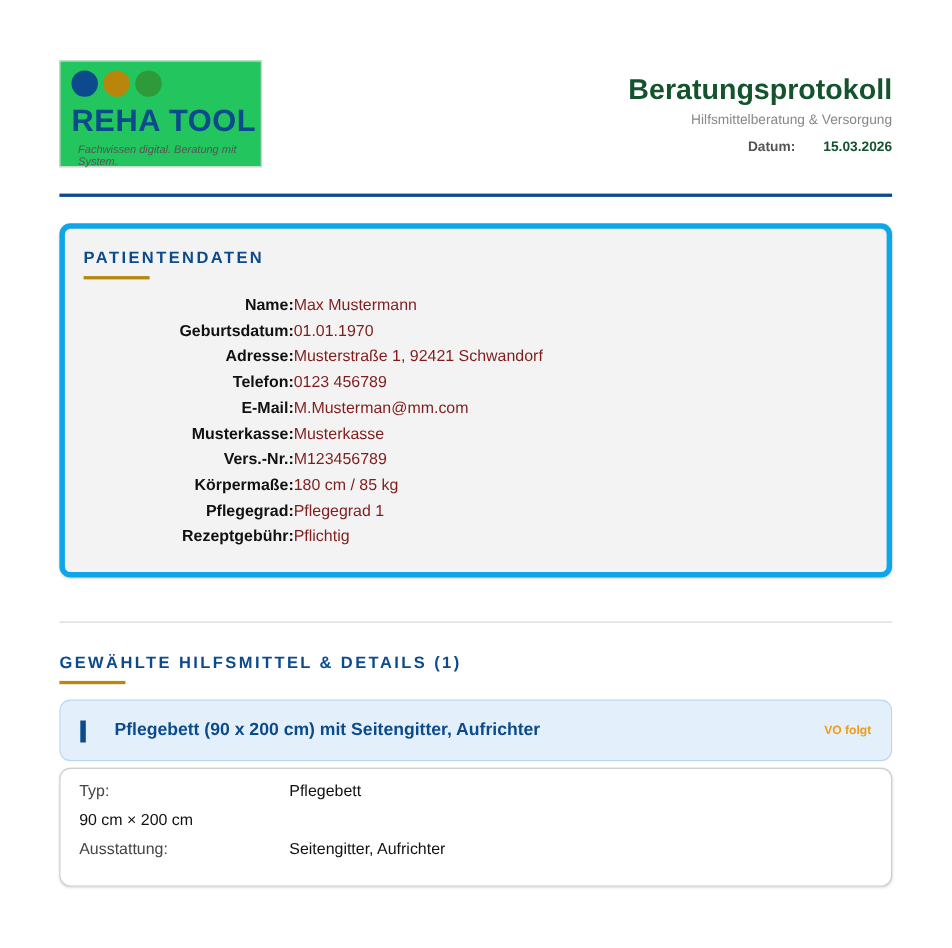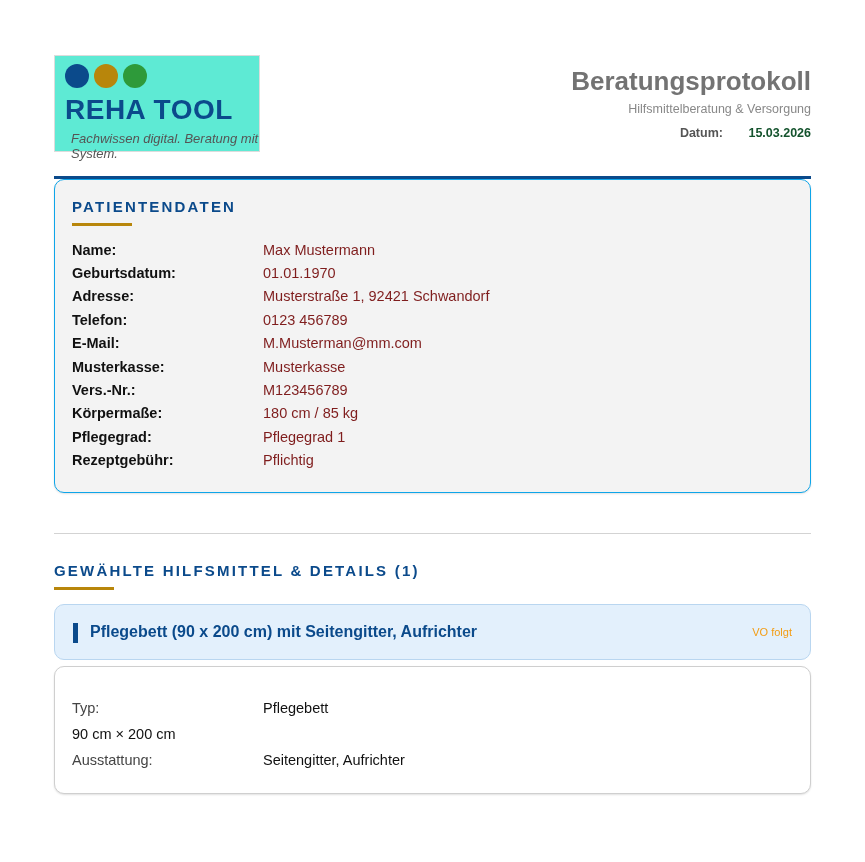--- a/index.html
+++ b/index.html
@@ -4,75 +4,75 @@
   <style>
     * { box-sizing: border-box; margin: 0; padding: 0; }
     html, body { width: 865px; height: 862px; background: #ffffff; }
     body { font-family: "Liberation Sans", sans-serif; color: #111; position: relative; }
 
     .page { position: absolute; left: 54px; top: 55px; width: 757px; }
 
     
     .header { position: relative; height: 124px; }
     .logo-box {
-      position: absolute; left: 0; top: 0; width: 206px; height: 97px;
-      border: 1px solid #dcdcdc; background: #5eead4;
+      position: absolute; left: 0; top: 0; width: 184px; height: 97px;
+      border: 1px solid #dcdcdc; background: #22c55e;
     }
     .logo-dots { position: absolute; left: 10px; top: 8px; display: flex; gap: 5px; }
     .dot { width: 24px; height: 24px; border-radius: 50%; }
     .logo-title {
       position: absolute; left: 10px; top: 38px;
       font-size: 28px; font-weight: bold; color: #0b4a8b; letter-spacing: 0.5px;
     }
     .logo-tagline {
       position: absolute; left: 16px; top: 75px;
-      font-size: 13px; font-style: italic; color: #555;
+      font-size: 10px; font-style: italic; color: #555;
     }
     .title-block { position: absolute; right: 0; top: 10px; text-align: right; }
-    .doc-title { font-size: 26px; font-weight: bold; color: #737373; line-height: 32px; }
+    .doc-title { font-size: 26px; font-weight: bold; color: #14532d; line-height: 32px; }
     .doc-subtitle { font-size: 12.5px; color: #888; margin-top: 5px; text-align: right; }
     .doc-date { margin-top: 10px; font-size: 12.5px; font-weight: bold; }
     .doc-date .lbl { color: #555; margin-right: 22px; }
     .doc-date .val { color: #14532d; }
     .header-rule {
       position: absolute; left: 0; top: 121px; width: 757px; height: 3px; background: #0b4a8b;
     }
 
     
     .card-patient {
-      background: #f3f3f3; border: 1px solid #0ea5e9; border-radius: 10px;
+      margin-top: 24px; background: #f3f3f3; border: 5px solid #0ea5e9; border-radius: 10px;
       padding: 18px 15px 20px 17px; box-shadow: 0 1px 2px rgba(0,0,0,0.12);
     }
     .section-title {
       font-size: 15px; font-weight: bold; color: #0b4a8b; letter-spacing: 2.2px; line-height: 18px;
     }
     .section-underline { width: 60px; height: 3px; background: #b8860b; margin-top: 7px; }
-    .rows { margin-top: 12px; }
+    .rows { margin-top: 12px; text-align: right; }
     .row { display: flex; height: 23.4px; align-items: center; font-size: 14.5px; }
     .row .k { width: 191px; font-weight: bold; color: #111; }
     .row .v { color: #7f1d1d; }
 
     .divider { margin-top: 40px; height: 1px; background: #d3d3d3; }
 
     .section2 { margin-top: 28px; }
     .section2 .section-underline { margin-top: 7px; }
 
     .item-header {
       margin-top: 14px; height: 56px; background: #e3f0fc; border: 1px solid #b9d6f0;
       border-radius: 10px; position: relative; display: flex; align-items: center;
     }
     .item-bar { position: absolute; left: 18px; top: 18px; width: 5px; height: 20px; background: #0b4a8b; }
-    .item-title { margin-left: 35px; font-size: 16px; font-weight: bold; color: #0b4a8b; }
+    .item-title { margin-left: 49px; font-size: 16px; font-weight: bold; color: #0b4a8b; }
     .item-badge {
-      position: absolute; right: 18px; top: 21px; font-size: 11px; font-weight: normal; color: #f39c12;
+      position: absolute; right: 18px; top: 21px; font-size: 11px; font-weight: bold; color: #f39c12;
     }
 
     .item-details {
       margin-top: 6px; background: #fff; border: 1px solid #cfcfcf; border-radius: 10px;
-      padding: 28px 17px 20px 17px; box-shadow: 0 1px 2px rgba(0,0,0,0.12);
+      padding: 8px 17px 20px 17px; box-shadow: 0 1px 2px rgba(0,0,0,0.12);
     }
     .drow { display: flex; height: 26px; align-items: center; font-size: 14.5px; }
     .drow .k { width: 191px; color: #444; }
     .drow .v { color: #111; }
   </style>
 </head>
 <body>
 
 <div class="page">
 

